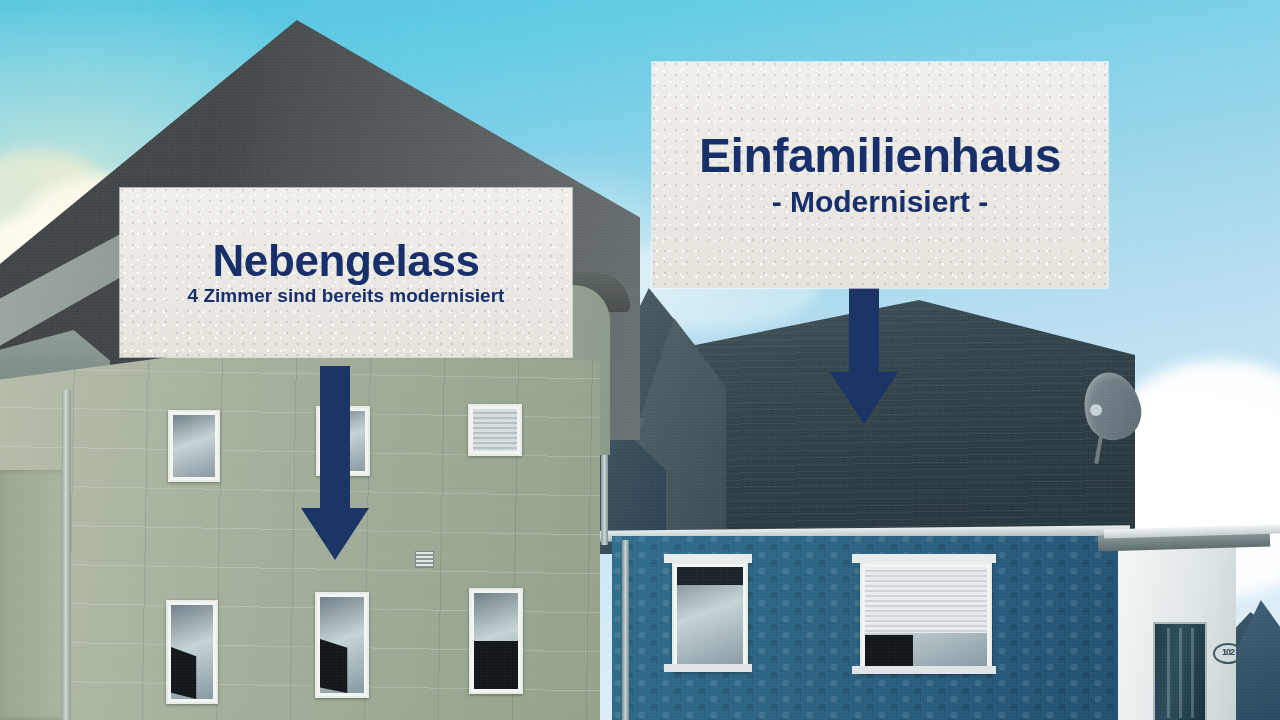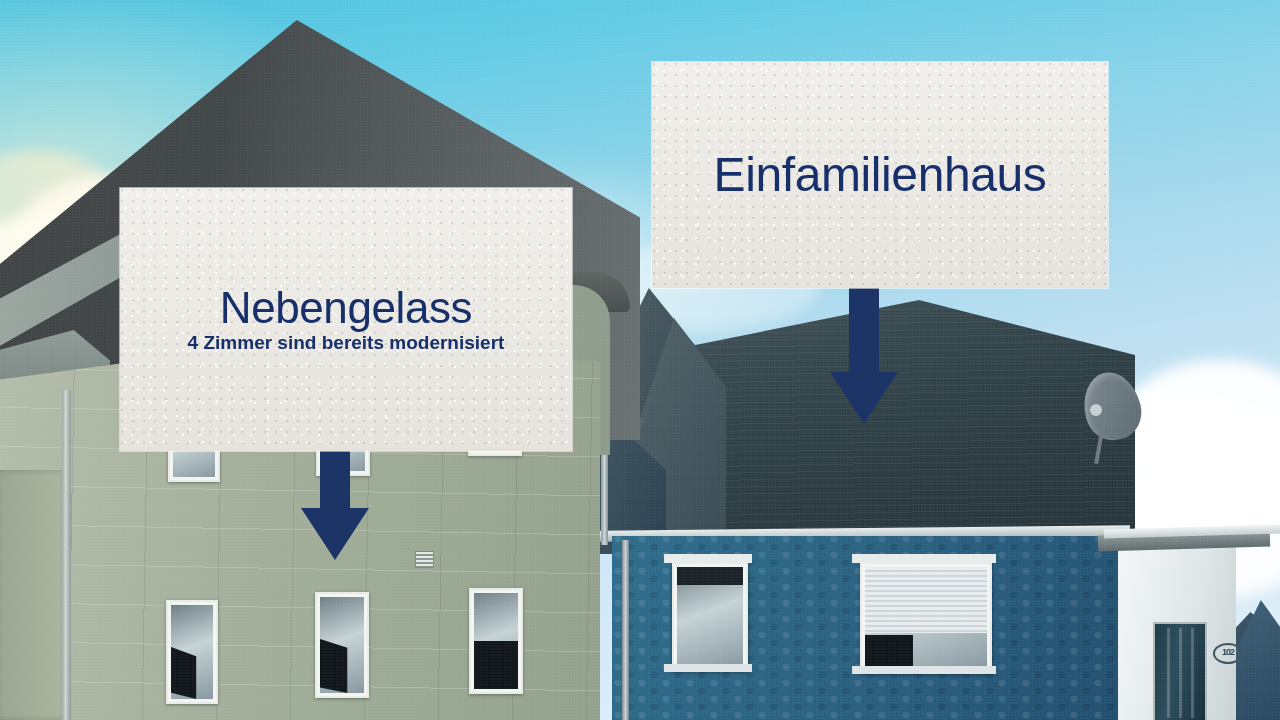--- a/index.html
+++ b/index.html
@@ -265,24 +265,24 @@
       radial-gradient(circle at 5px 7px, rgba(255,255,255,.95) .9px, rgba(0,0,0,0) 1.4px),
       radial-gradient(circle at 9px 4px, rgba(0,0,0,.07) .8px, rgba(0,0,0,0) 1.3px),
       radial-gradient(circle at 12px 9px, rgba(255,255,255,.8) .8px, rgba(0,0,0,0) 1.3px),
       linear-gradient(180deg,#f1efeb,#e6e3dd);
     background-size:11px 11px,13px 13px,8px 8px,17px 17px,100% 100%;
     text-align:center;
     color:#17306b;
     display:flex;flex-direction:column;justify-content:center;align-items:center;
     box-shadow:0 0 0 1px rgba(255,255,255,.55);
   }
-  #card-left{left:120px;top:188px;width:452px;height:263px;}
+  #card-left{left:120px;top:188px;width:452px;height:169px;}
   #card-right{left:652px;top:62px;width:456px;height:226px;}
 
-  .t1{font-size:44px;font-weight:400;line-height:1.05;letter-spacing:-.4px;}
+  .t1{font-size:44px;font-weight:700;line-height:1.05;letter-spacing:-.4px;}
   #card-right .t1{font-size:48px;}
   .t2{font-size:30px;font-weight:700;line-height:1.15;margin-top:6px;}
   #card-right .t2{font-size:30px;margin-top:4px;}
   .t3{font-size:19px;font-weight:700;line-height:1.15;}
 
   
   .arrow{position:absolute;}
   .arrow .shaft{position:absolute;left:50%;transform:translateX(-50%);background:#1c3466;}
   .arrow .head{
     position:absolute;left:50%;transform:translateX(-50%);
@@ -419,15 +419,16 @@
     <div class="head"></div>
   </div>
 
   <div class="card" id="card-left">
     <div class="t1">Nebengelass</div>
     <div class="t3">4 Zimmer sind bereits modernisiert</div>
   </div>
 
   <div class="card" id="card-right">
     <div class="t1">Einfamilienhaus</div>
+    <div class="t2">- Modernisiert -</div>
   </div>
 
 </div>
 
 </body></html>

